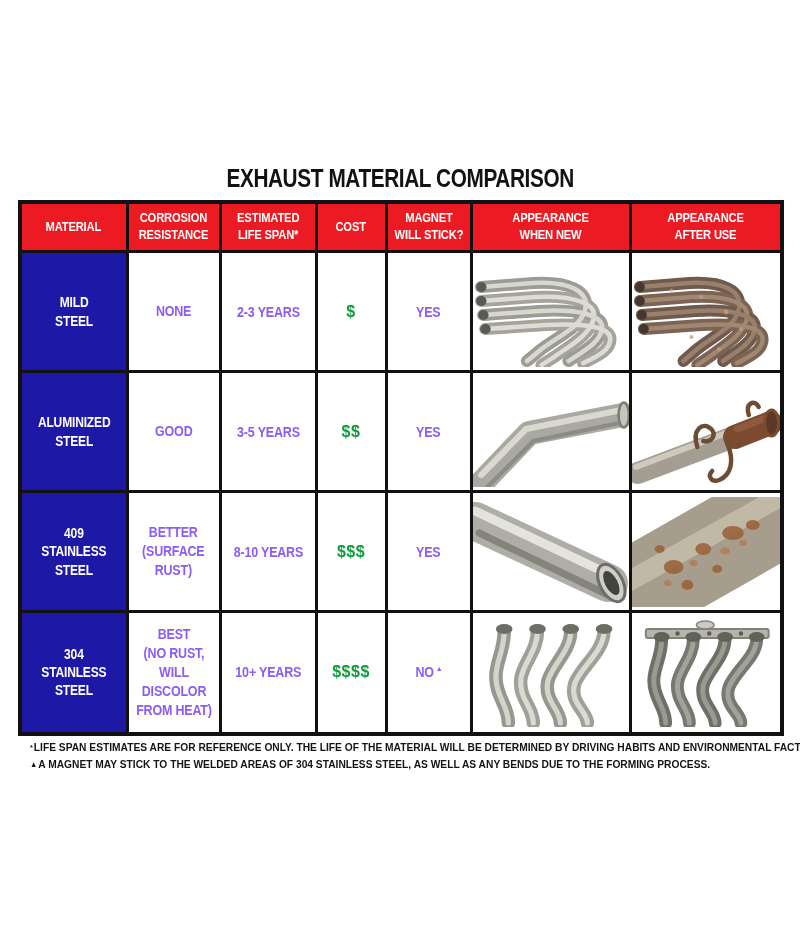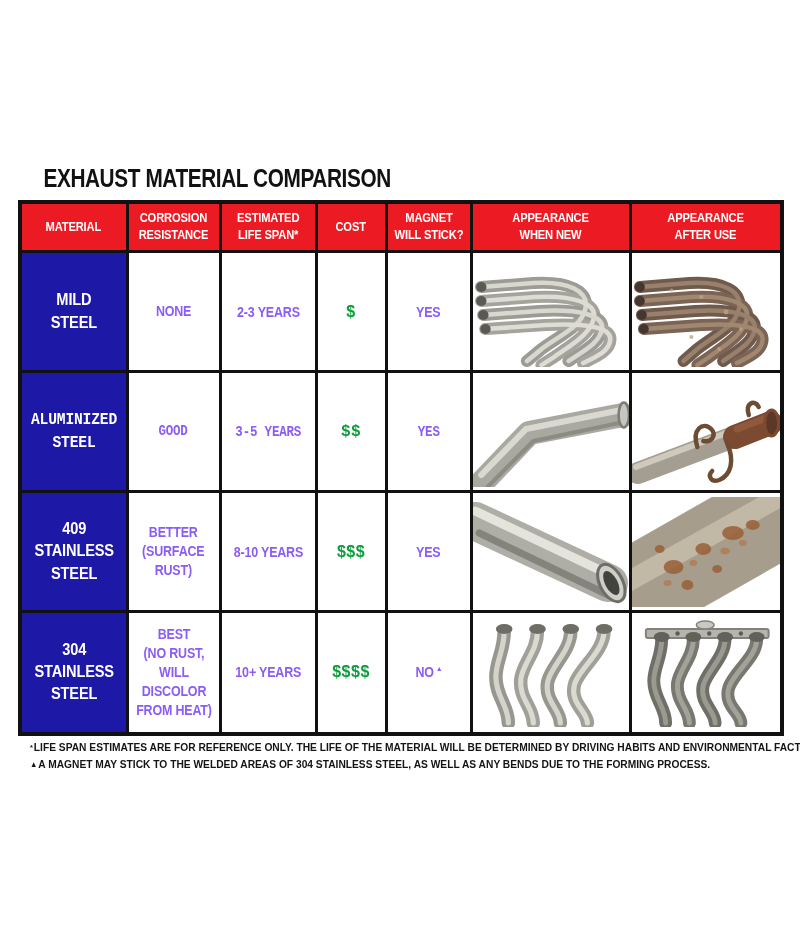--- a/index.html
+++ b/index.html
@@ -1,25 +1,25 @@
 <!DOCTYPE html>
 <html><head>
 <meta charset="utf-8">
 <style>
   html,body{margin:0;padding:0;background:#fff;}
   .page{position:relative;width:800px;height:929px;background:#ffffff;overflow:hidden;
         font-family:"Liberation Sans","DejaVu Sans",sans-serif;color:#111;}
-  .title{position:absolute;top:163px;left:0;width:800px;
+  .title{position:absolute;top:163px;left:0;width:800px;text-align:center;
          font-size:26px;font-weight:bold;color:#121212;letter-spacing:-0.5px;}
   .title>span{display:inline-block;transform:scaleX(0.80);transform-origin:center;white-space:nowrap;}
   table.cmp{position:absolute;left:18px;top:200px;border-collapse:collapse;table-layout:fixed;
             border:4px solid #111;padding-left:44px;}
   table.cmp td,table.cmp th{border:3px solid #111;padding:0;text-align:center;vertical-align:middle;}
   th.hdr{background:#EC1B23;color:#ffffff;height:46px;font-size:13px;font-weight:bold;}
-  td.mat{background:#1D18A5;color:#ffffff;font-size:17px;font-weight:bold;}
+  td.mat{background:#1D18A5;color:#ffffff;font-size:14px;font-weight:bold;}
   td.val{background:#ffffff;color:#8b5cf6;font-size:14.5px;font-weight:bold;}
   td.cost{background:#ffffff;color:#0E9C3C;font-size:16px;font-weight:bold;letter-spacing:0.5px;}
   .pre{white-space:pre-line;line-height:1.3;}
   .cx{display:inline-block;transform:scaleX(0.86);transform-origin:center;letter-spacing:-0.2px;}
   td.photo{background:#ffffff;padding:4px;}
   td.photo svg{display:block;width:100%;height:110px;}
   sup.mk{font-size:7px;vertical-align:6px;letter-spacing:0;}
   .foot{position:absolute;left:30px;top:739px;font-weight:bold;color:#141414;
         font-size:11px;line-height:17px;white-space:nowrap;}
   .foot .line{transform:scaleX(0.93);transform-origin:left center;}
@@ -110,21 +110,21 @@
           <g fill="#453730">
             <circle cx="8" cy="30" r="5"></circle>
                 <circle cx="8" cy="44" r="5"></circle>
                 <circle cx="10" cy="58" r="5"></circle>
                 <circle cx="12" cy="72" r="5"></circle>
           </g>
         </svg>
       </td>
     </tr>
 
-    <tr style="height:120px;font-family:Liberation Mono, monospace;">
+    <tr style="height:120px;">
       <td class="mat"><span class="cx pre">ALUMINIZED
 STEEL</span></td>
       <td class="val"><span class="cx pre">GOOD</span></td>
       <td class="val"><span class="cx">3-5 YEARS</span></td>
       <td class="cost"><span>$$</span></td>
       <td class="val"><span class="cx">YES</span><sup class="mk"></sup></td>
       <td class="photo">
         <svg viewBox="0 0 150 110" preserveAspectRatio="none">
           <g fill="none" stroke-linecap="round" stroke-linejoin="round">
             <path d="M10,104 L54,56 L144,38" stroke="#a9a9a1" stroke-width="24"></path>

